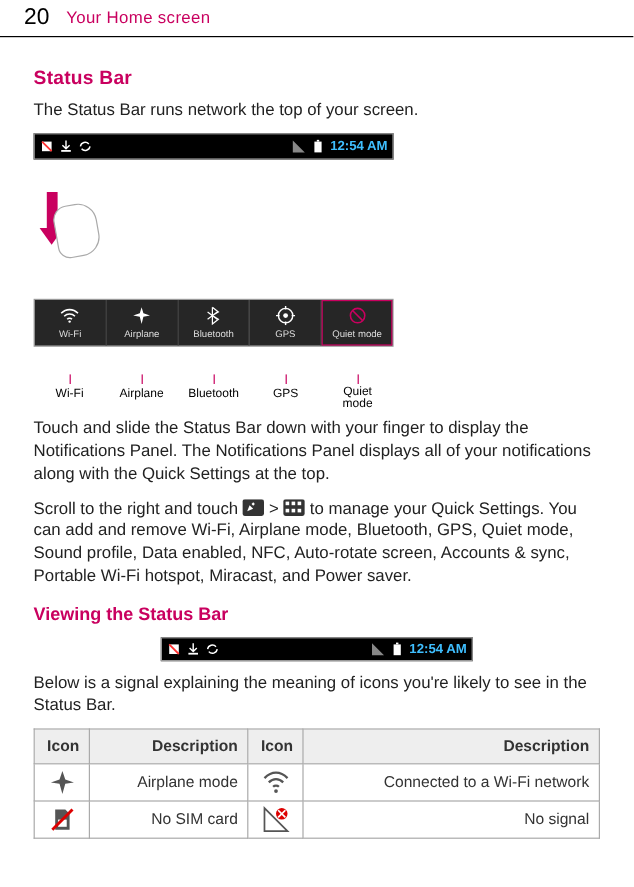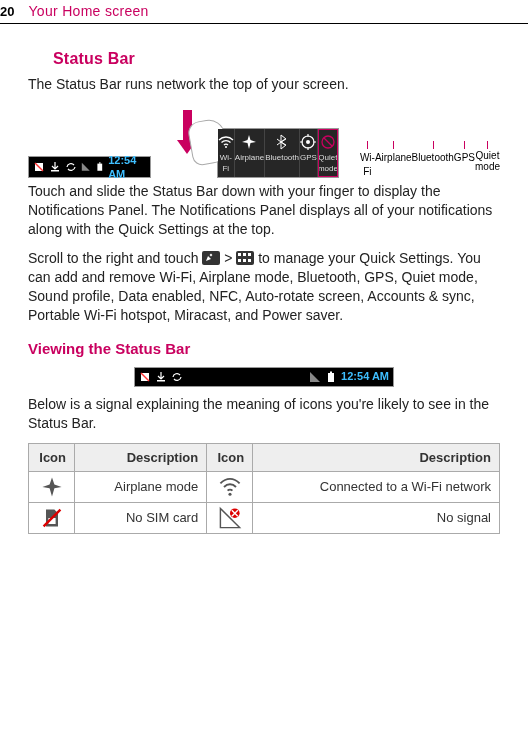--- a/index.html
+++ b/index.html
@@ -13,59 +13,58 @@
     line-height: 1.35;
   }
   .page-header {
     display: flex;
     align-items: center;
     border-bottom: 1.5px solid #000;
     padding: 2px 0;
     margin-bottom: 24px;
   }
   .page-number {
-    font-size: 13px;
-    font-weight: bold;
+    font-size: 19px;
+    font-weight: normal;
     color: #000;
-    padding: 0 14px 0 0;
+    padding: 0 14px 0 20px;
   }
   .page-title {
     font-size: 14px;
     color: #c9005f;
     font-weight: normal;
     letter-spacing: 0.3px;
   }
   .content {
     padding: 0 28px;
   }
   .section-heading {
     color: #c9005f;
     font-size: 16px;
     font-weight: bold;
     margin-bottom: 6px;
     letter-spacing: 0.2px;
-    margin-left: 25px;
   }
   .sub-heading {
     color: #c9005f;
     font-size: 15px;
     font-weight: bold;
     margin: 14px 0 6px;
   }
   p.body-text {
     font-size: 14px;
     color: #222;
     margin-bottom: 10px;
   }
 
   
   .figure {
     display: flex;
-    flex-direction: row;
-    align-items: flex-end;
+    flex-direction: column;
+    align-items: flex-start;
     margin: 6px 0 4px;
     gap: 21px;
   }
   .statusbar {
     width: 300px;
     height: 22px;
     background: #000;
     border: 1px solid #999;
     display: flex;
     align-items: center;

